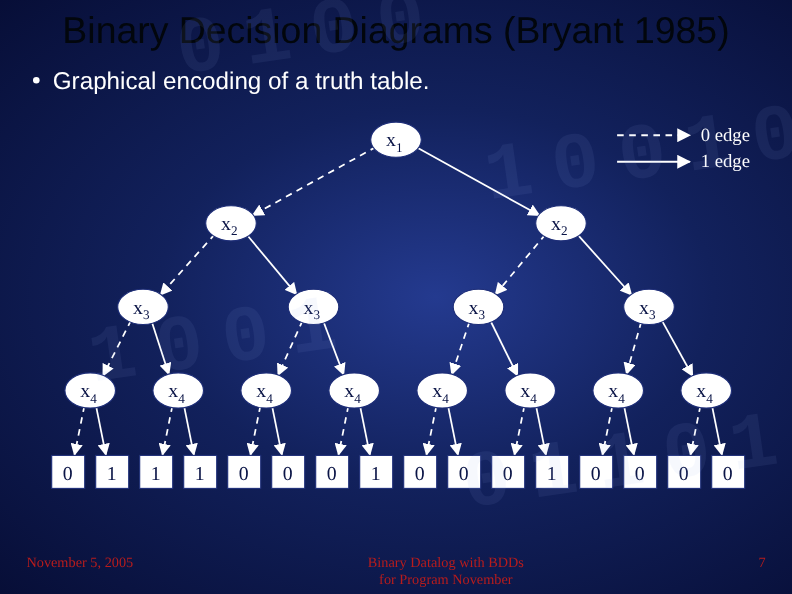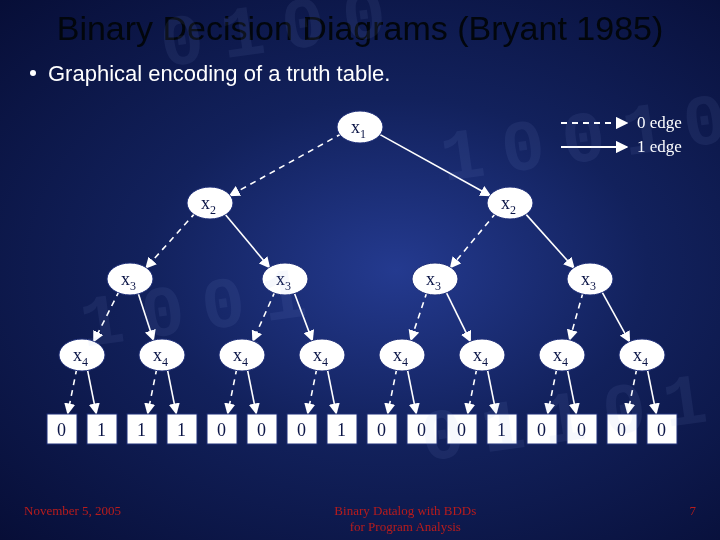--- a/index.html
+++ b/index.html
@@ -135,15 +135,15 @@
   <g>
     <line x1="546" y1="20" x2="612" y2="20" stroke="#fff" stroke-width="1.8" stroke-dasharray="6 5" marker-end="url(#arr)"></line>
     <text x="622" y="25" fill="#fff" font-size="17">0 edge</text>
     <line x1="546" y1="44" x2="612" y2="44" stroke="#fff" stroke-width="1.8" marker-end="url(#arr)"></line>
     <text x="622" y="49" fill="#fff" font-size="17">1 edge</text>
   </g>
 </svg>
 
 <div class="footer">
   <span>November 5, 2005</span>
-  <span class="mid"><span>Binary Datalog with BDDs</span><br><span>for Program Analysis</span></span>
+  <span class="mid"><span>Binary Datalog with BDDs</span><br><span>for Program November</span></span>
   <span>7</span>
 </div>
 
 </body></html>

